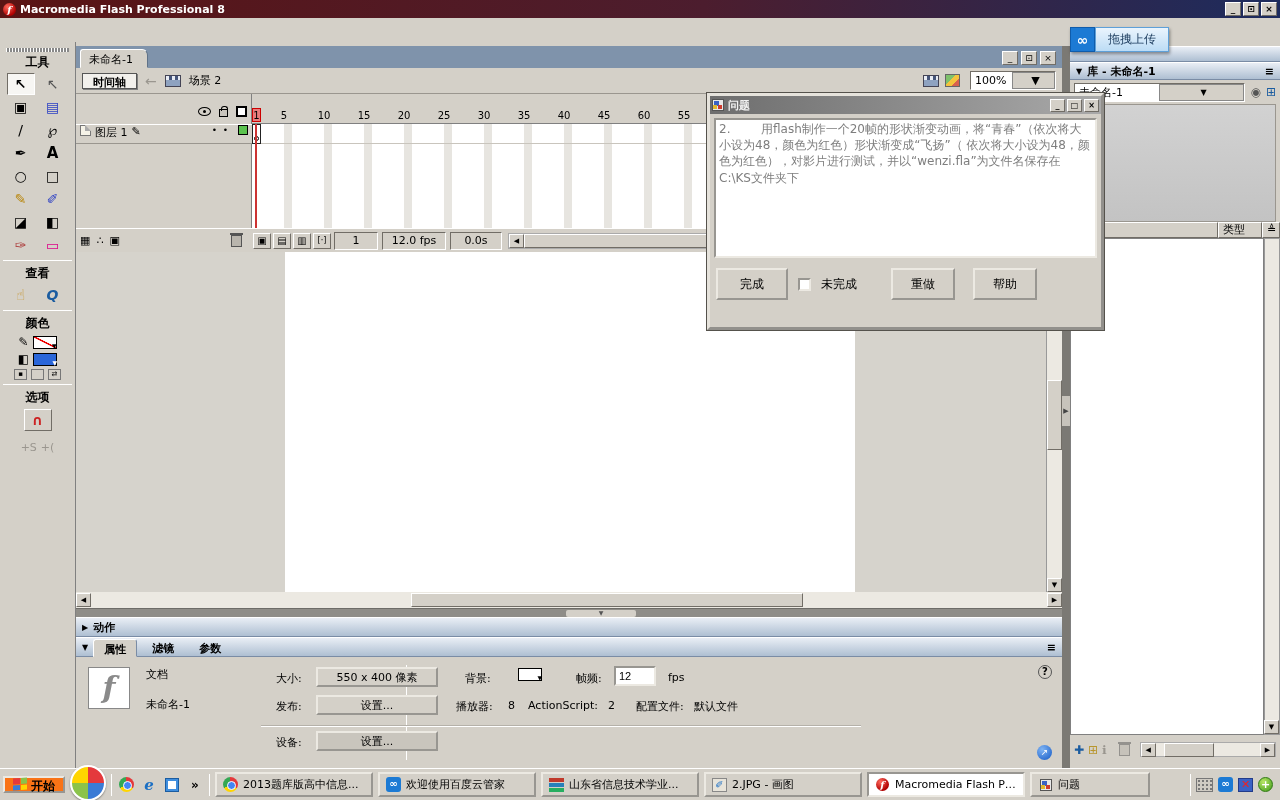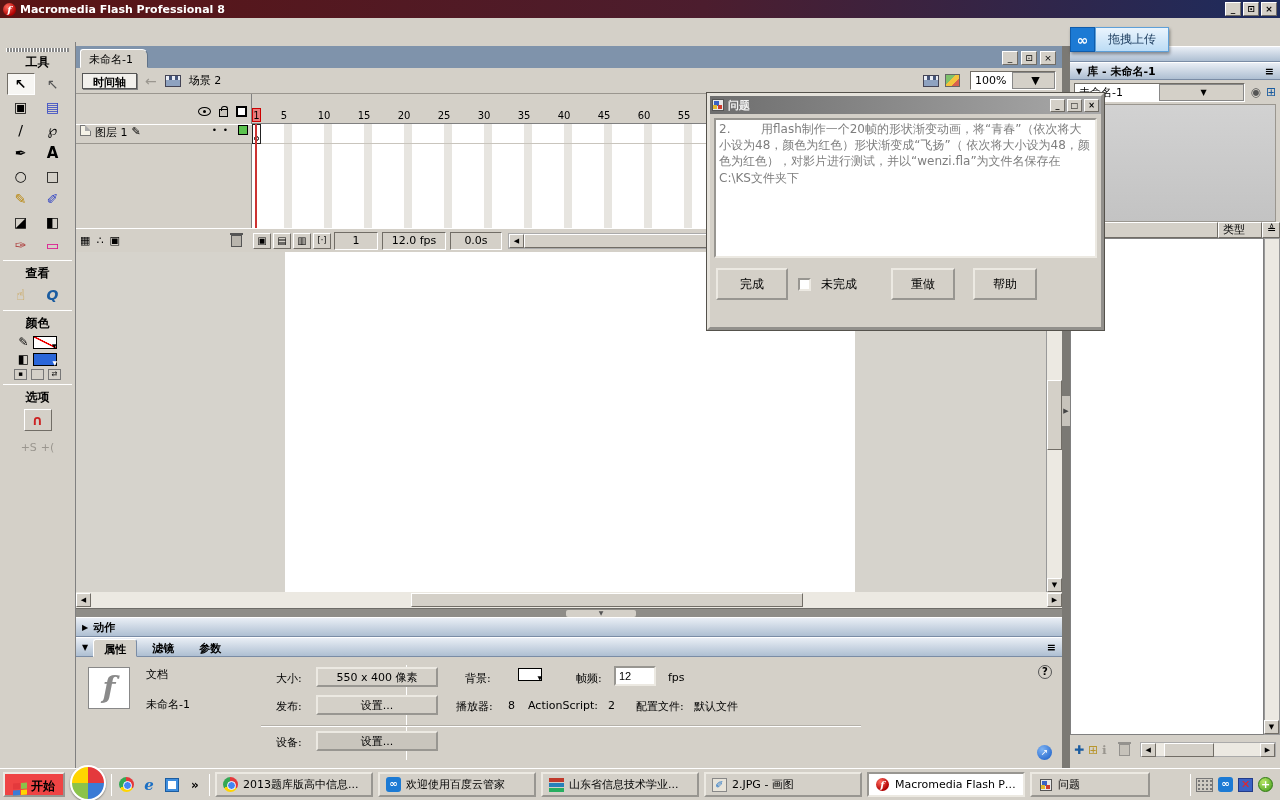--- a/index.html
+++ b/index.html
@@ -179,21 +179,21 @@
 .widget .pill{position:absolute;left:20px;top:6px;width:92px;height:42px;background:#fdfdfd;border-radius:21px;
   border:1px solid #d8d8d8;box-shadow:1px 2px 4px rgba(0,0,0,.25)}
 .widget .ball{position:absolute;left:0;top:0;width:54px;height:54px;border-radius:50%;
   background:radial-gradient(circle at 35% 28%,#4fae73,#0d7a40 60%,#0a5c31);border:2px solid #e8e8e8;
   box-shadow:1px 2px 4px rgba(0,0,0,.3);color:#fff;font-weight:bold;font-size:14px;text-align:center;line-height:50px}
 .wstats{position:absolute;left:58px;top:8px;font-size:10px;line-height:19px;white-space:nowrap}
 .wstats .up{color:#c0392b;font-weight:bold}.wstats .dn{color:#27ae60;font-weight:bold}
 
 .taskbar{position:absolute;left:0;top:768px;width:1280px;height:32px;background:#d4d0c8;
   border-top:1px solid #fff;display:flex;align-items:center;gap:5px;padding:0 3px}
-.startbtn{height:25px;display:flex;align-items:flex-end;gap:4px;padding:0 8px;background:#ef4444;
+.startbtn{height:17px;display:flex;align-items:flex-start;gap:4px;padding:0 8px;background:#f97316;
   border:2px outset #ece9e2;font-weight:bold;font-size:12px}
 .winflag{width:14px;height:12px;display:grid;grid-template:1fr 1fr/1fr 1fr;gap:1px;transform:skewY(-4deg)}
 .winflag i{display:block}
 .ball360{width:36px;height:36px;border-radius:50%;margin-top:-4px;
   background:conic-gradient(#e4393c 0 90deg,#3a7bd5 90deg 180deg,#8bc34a 180deg 270deg,#ffd500 270deg 360deg);
   border:2px solid #fff;box-shadow:0 1px 2px rgba(0,0,0,.4)}
 .qsep{width:1px;height:22px;background:#9a968f;border-right:1px solid #fff}
 .qicon{width:18px;height:18px;display:flex;align-items:center;justify-content:center;font-size:12px}
 .chrome{width:15px;height:15px;border-radius:50%;background:conic-gradient(#e4393c 0 120deg,#ffd500 120deg 240deg,#34a853 240deg);position:relative}
 .chrome::after{content:"";position:absolute;left:4px;top:4px;width:7px;height:7px;border-radius:50%;

